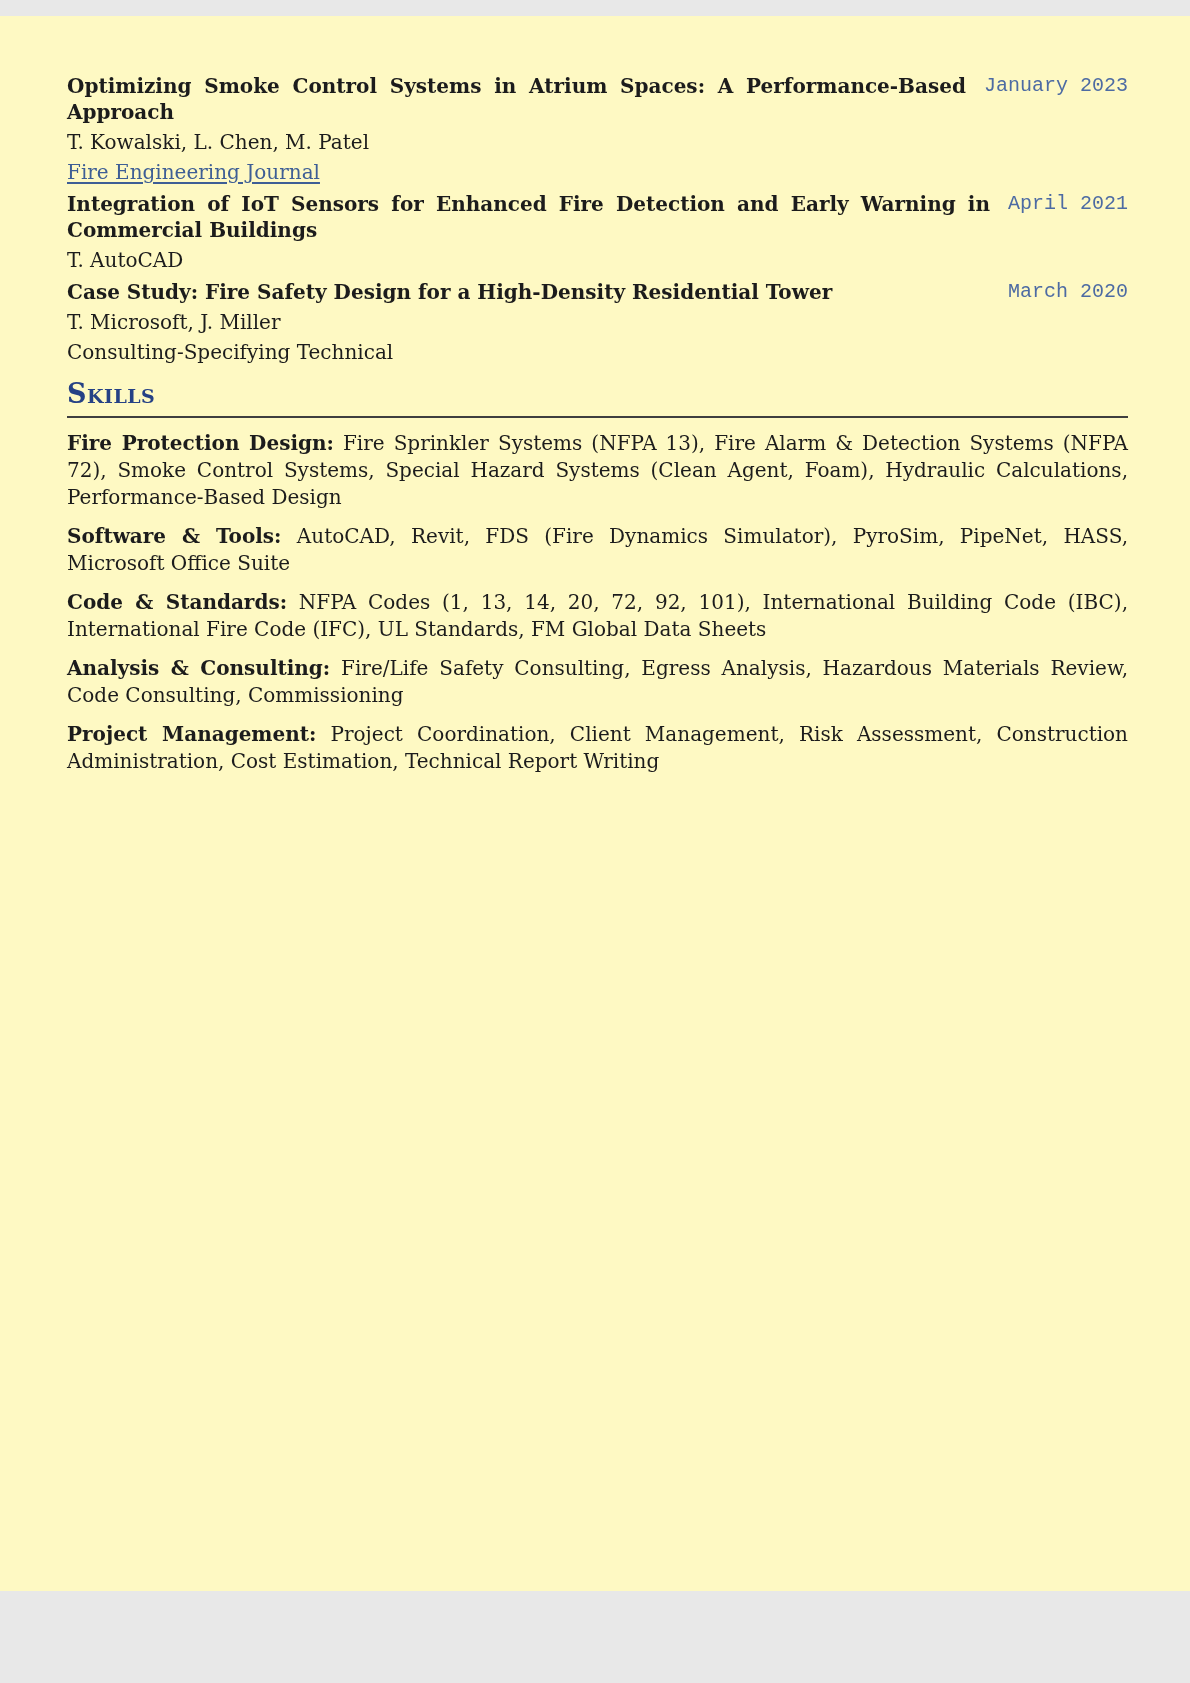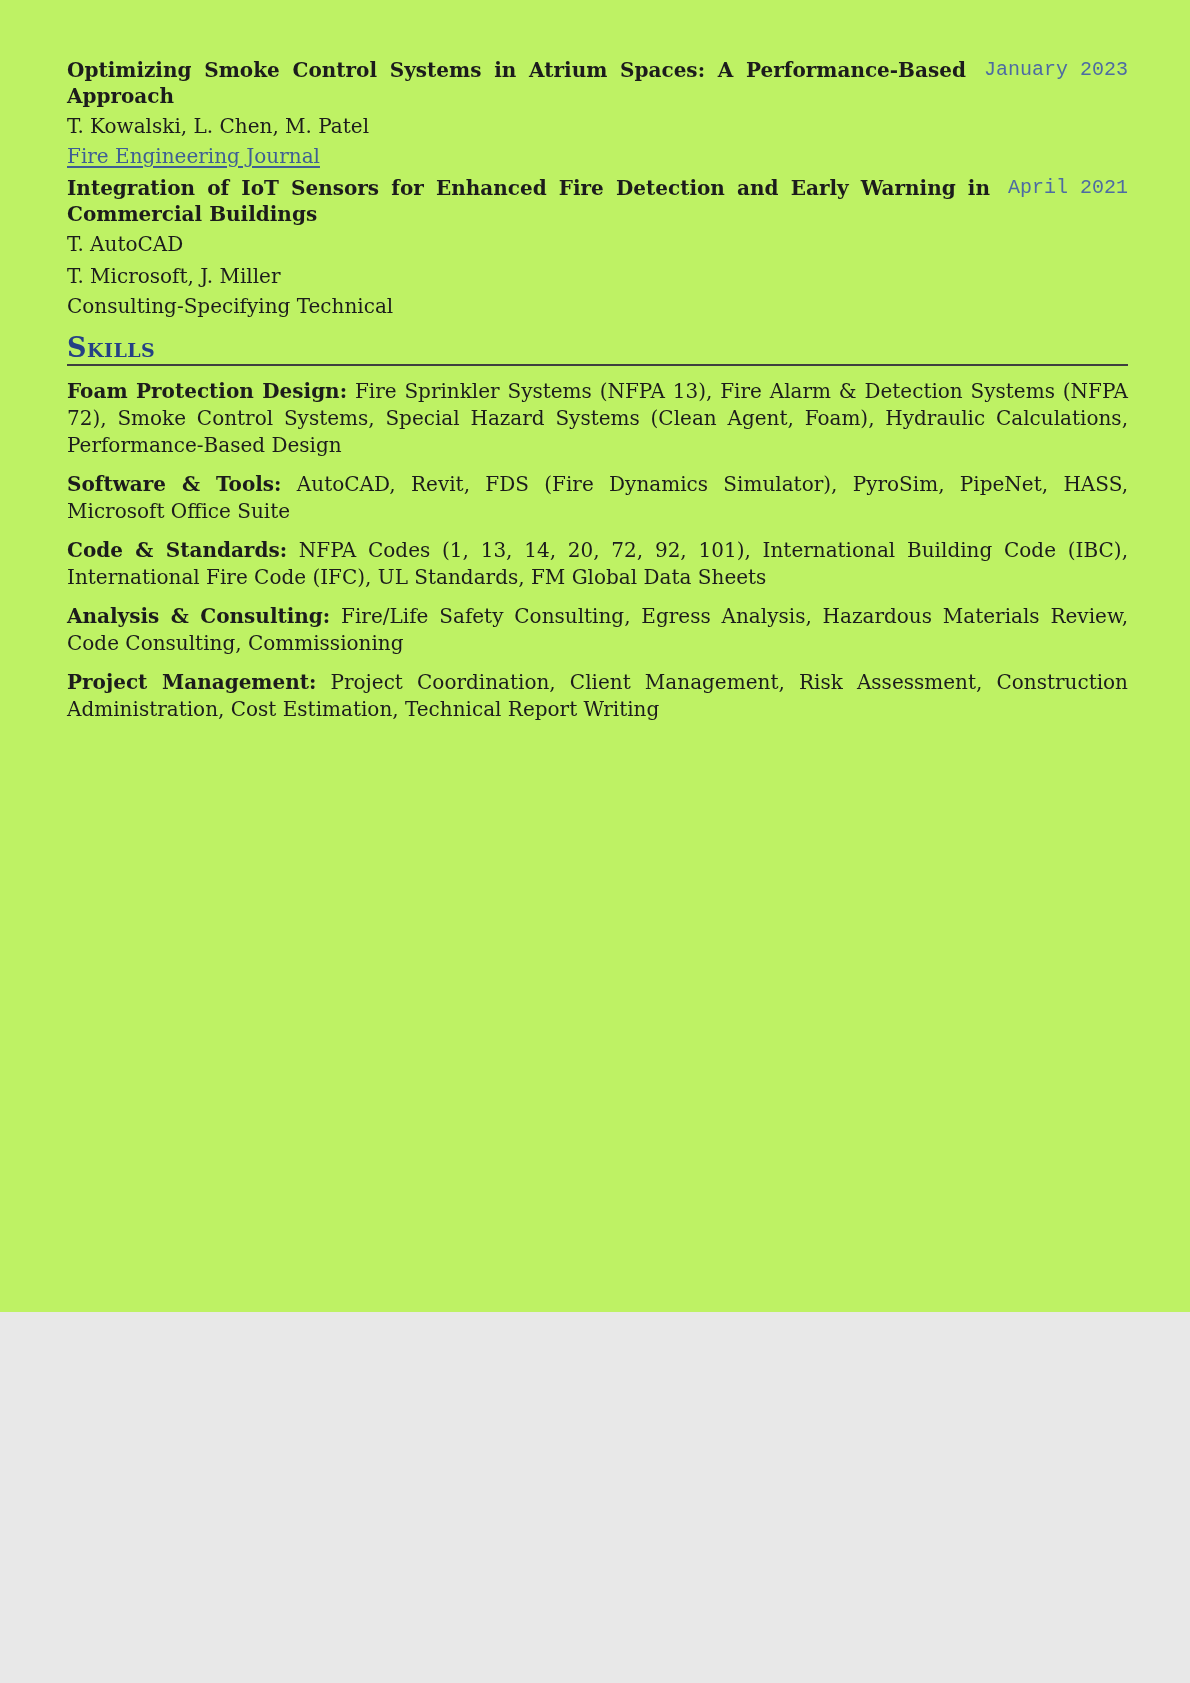--- a/index.html
+++ b/index.html
@@ -1,22 +1,22 @@
 <!DOCTYPE html>
 <html style="--heading: #254185; --date: #4d6ba3; --link: #3e5e95; --rule: #3f3f3f; --text: #1c1c1c;"><head>
 <meta charset="utf-8">
 <style>
   * { margin: 0; padding: 0; box-sizing: border-box; }
   html, body { background: #e8e8e8; }
   .page {
     position: relative;
     width: 1190px;
-    height: 1312px;
-    margin: 0 auto;
-    background: #bef264;
+    height: 1575px;
+    margin: 16px auto;
+    background: #fef9c3;
     font-family: "DejaVu Serif", "Liberation Serif", serif;
     color: var(--text, #1c1c1c);
     overflow: hidden;
   }
   .content {
     padding: 57px 62px 0 67px;
     font-size: 20px;
     line-height: 26px;
   }
 
@@ -49,21 +49,21 @@
   
   .section-heading {
     margin-top: 14px;
     font-size: 27px;
     line-height: 30px;
     font-weight: bold;
     font-variant: small-caps;
     letter-spacing: 0.5px;
     color: var(--heading, #254185);
     border-bottom: 2px solid var(--rule, #3f3f3f);
-    padding-bottom: 1px;
+    padding-bottom: 7px;
   }
   .skill {
     margin-top: 12px;
     text-align: justify;
     line-height: 27px;
   }
   .skill-label { font-weight: bold; }
 </style>
 </head>
 <body>
@@ -84,30 +84,34 @@
 
       <article class="pub">
         <div class="pub-head">
           <h3 class="pub-title">Integration of IoT Sensors for Enhanced Fire Detection and Early Warning in Commercial Buildings</h3>
           <span class="pub-date">April 2021</span>
         </div>
         <div class="pub-authors">T. AutoCAD</div>
       </article>
 
       <article class="pub">
+        <div class="pub-head">
+          <h3 class="pub-title">Case Study: Fire Safety Design for a High-Density Residential Tower</h3>
+          <span class="pub-date">March 2020</span>
+        </div>
         <div class="pub-authors">T. Microsoft, J. Miller</div>
         <span class="pub-venue plain">Consulting-Specifying Technical</span>
       </article>
 
     </section>
 
     <section>
       <h2 class="section-heading">Skills</h2>
 
-      <p class="skill"><span class="skill-label">Foam Protection Design:</span> <span>Fire Sprinkler Systems (NFPA 13), Fire Alarm &amp; Detection Systems (NFPA 72), Smoke Control Systems, Special Hazard Systems (Clean Agent, Foam), Hydraulic Calculations, Performance-Based Design</span></p>
+      <p class="skill"><span class="skill-label">Fire Protection Design:</span> <span>Fire Sprinkler Systems (NFPA 13), Fire Alarm &amp; Detection Systems (NFPA 72), Smoke Control Systems, Special Hazard Systems (Clean Agent, Foam), Hydraulic Calculations, Performance-Based Design</span></p>
 
       <p class="skill"><span class="skill-label">Software &amp; Tools:</span> <span>AutoCAD, Revit, FDS (Fire Dynamics Simulator), PyroSim, PipeNet, HASS, Microsoft Office Suite</span></p>
 
       <p class="skill"><span class="skill-label">Code &amp; Standards:</span> <span>NFPA Codes (1, 13, 14, 20, 72, 92, 101), International Building Code (IBC), International Fire Code (IFC), UL Standards, FM Global Data Sheets</span></p>
 
       <p class="skill"><span class="skill-label">Analysis &amp; Consulting:</span> <span>Fire/Life Safety Consulting, Egress Analysis, Hazardous Materials Review, Code Consulting, Commissioning</span></p>
 
       <p class="skill"><span class="skill-label">Project Management:</span> <span>Project Coordination, Client Management, Risk Assessment, Construction Administration, Cost Estimation, Technical Report Writing</span></p>
     </section>
 

